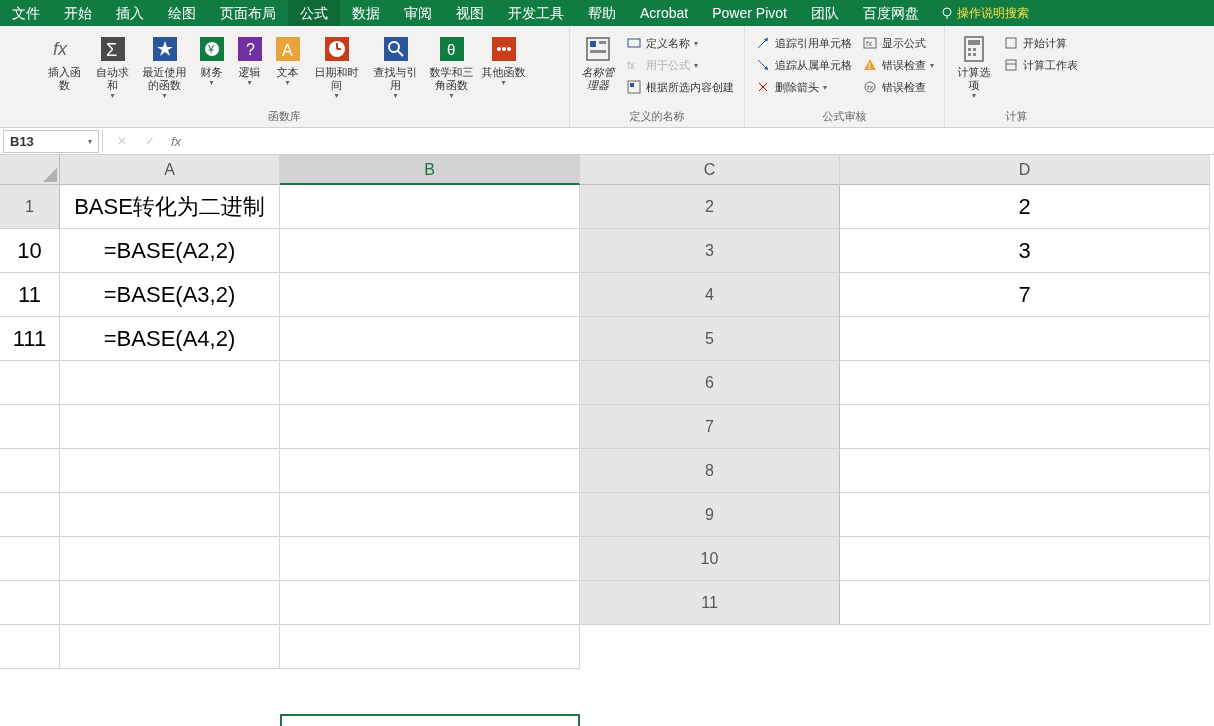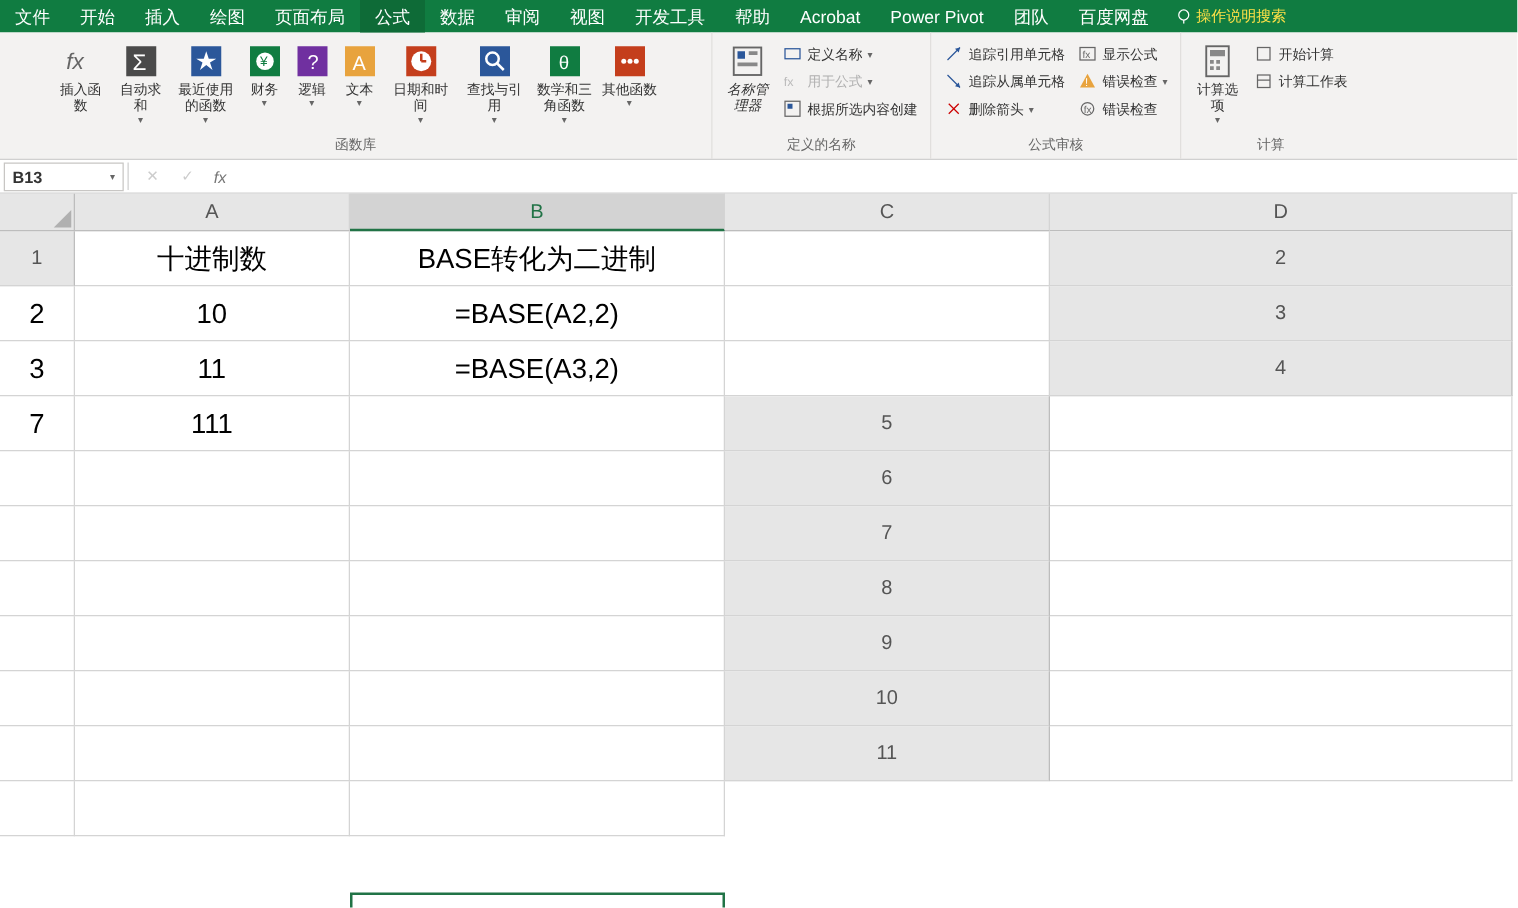--- a/index.html
+++ b/index.html
@@ -358,36 +358,36 @@
 </div>
 
 <div class="sheet">
   <div class="gridwrap" id="grid">
       <div class="corner"></div>
       <div class="colhdr">A</div>
       <div class="colhdr sel">B</div>
       <div class="colhdr">C</div>
       <div class="colhdr">D</div>
       <div class="rowhdr row-h">1</div>
-      <div class="cell row-h">十进制数</div>
       <div class="cell row-h">BASE转化为二进制</div>
       <div class="cell row-h"></div>
       <div class="rowhdr row-n">2</div>
       <div class="cell row-n">2</div>
       <div class="cell row-n">10</div>
       <div class="cell row-n">=BASE(A2,2)</div>
       <div class="cell row-n"></div>
       <div class="rowhdr row-n">3</div>
       <div class="cell row-n">3</div>
       <div class="cell row-n">11</div>
       <div class="cell row-n">=BASE(A3,2)</div>
       <div class="cell row-n"></div>
       <div class="rowhdr row-n">4</div>
       <div class="cell row-n">7</div>
       <div class="cell row-n">111</div>
+      <div class="cell row-n">=BASE(A4,2)</div>
       <div class="cell row-n"></div>
       <div class="rowhdr row-n">5</div>
       <div class="cell row-n"></div>
       <div class="cell row-n"></div>
       <div class="cell row-n"></div>
       <div class="cell row-n"></div>
       <div class="rowhdr row-n">6</div>
       <div class="cell row-n"></div>
       <div class="cell row-n"></div>
       <div class="cell row-n"></div>

